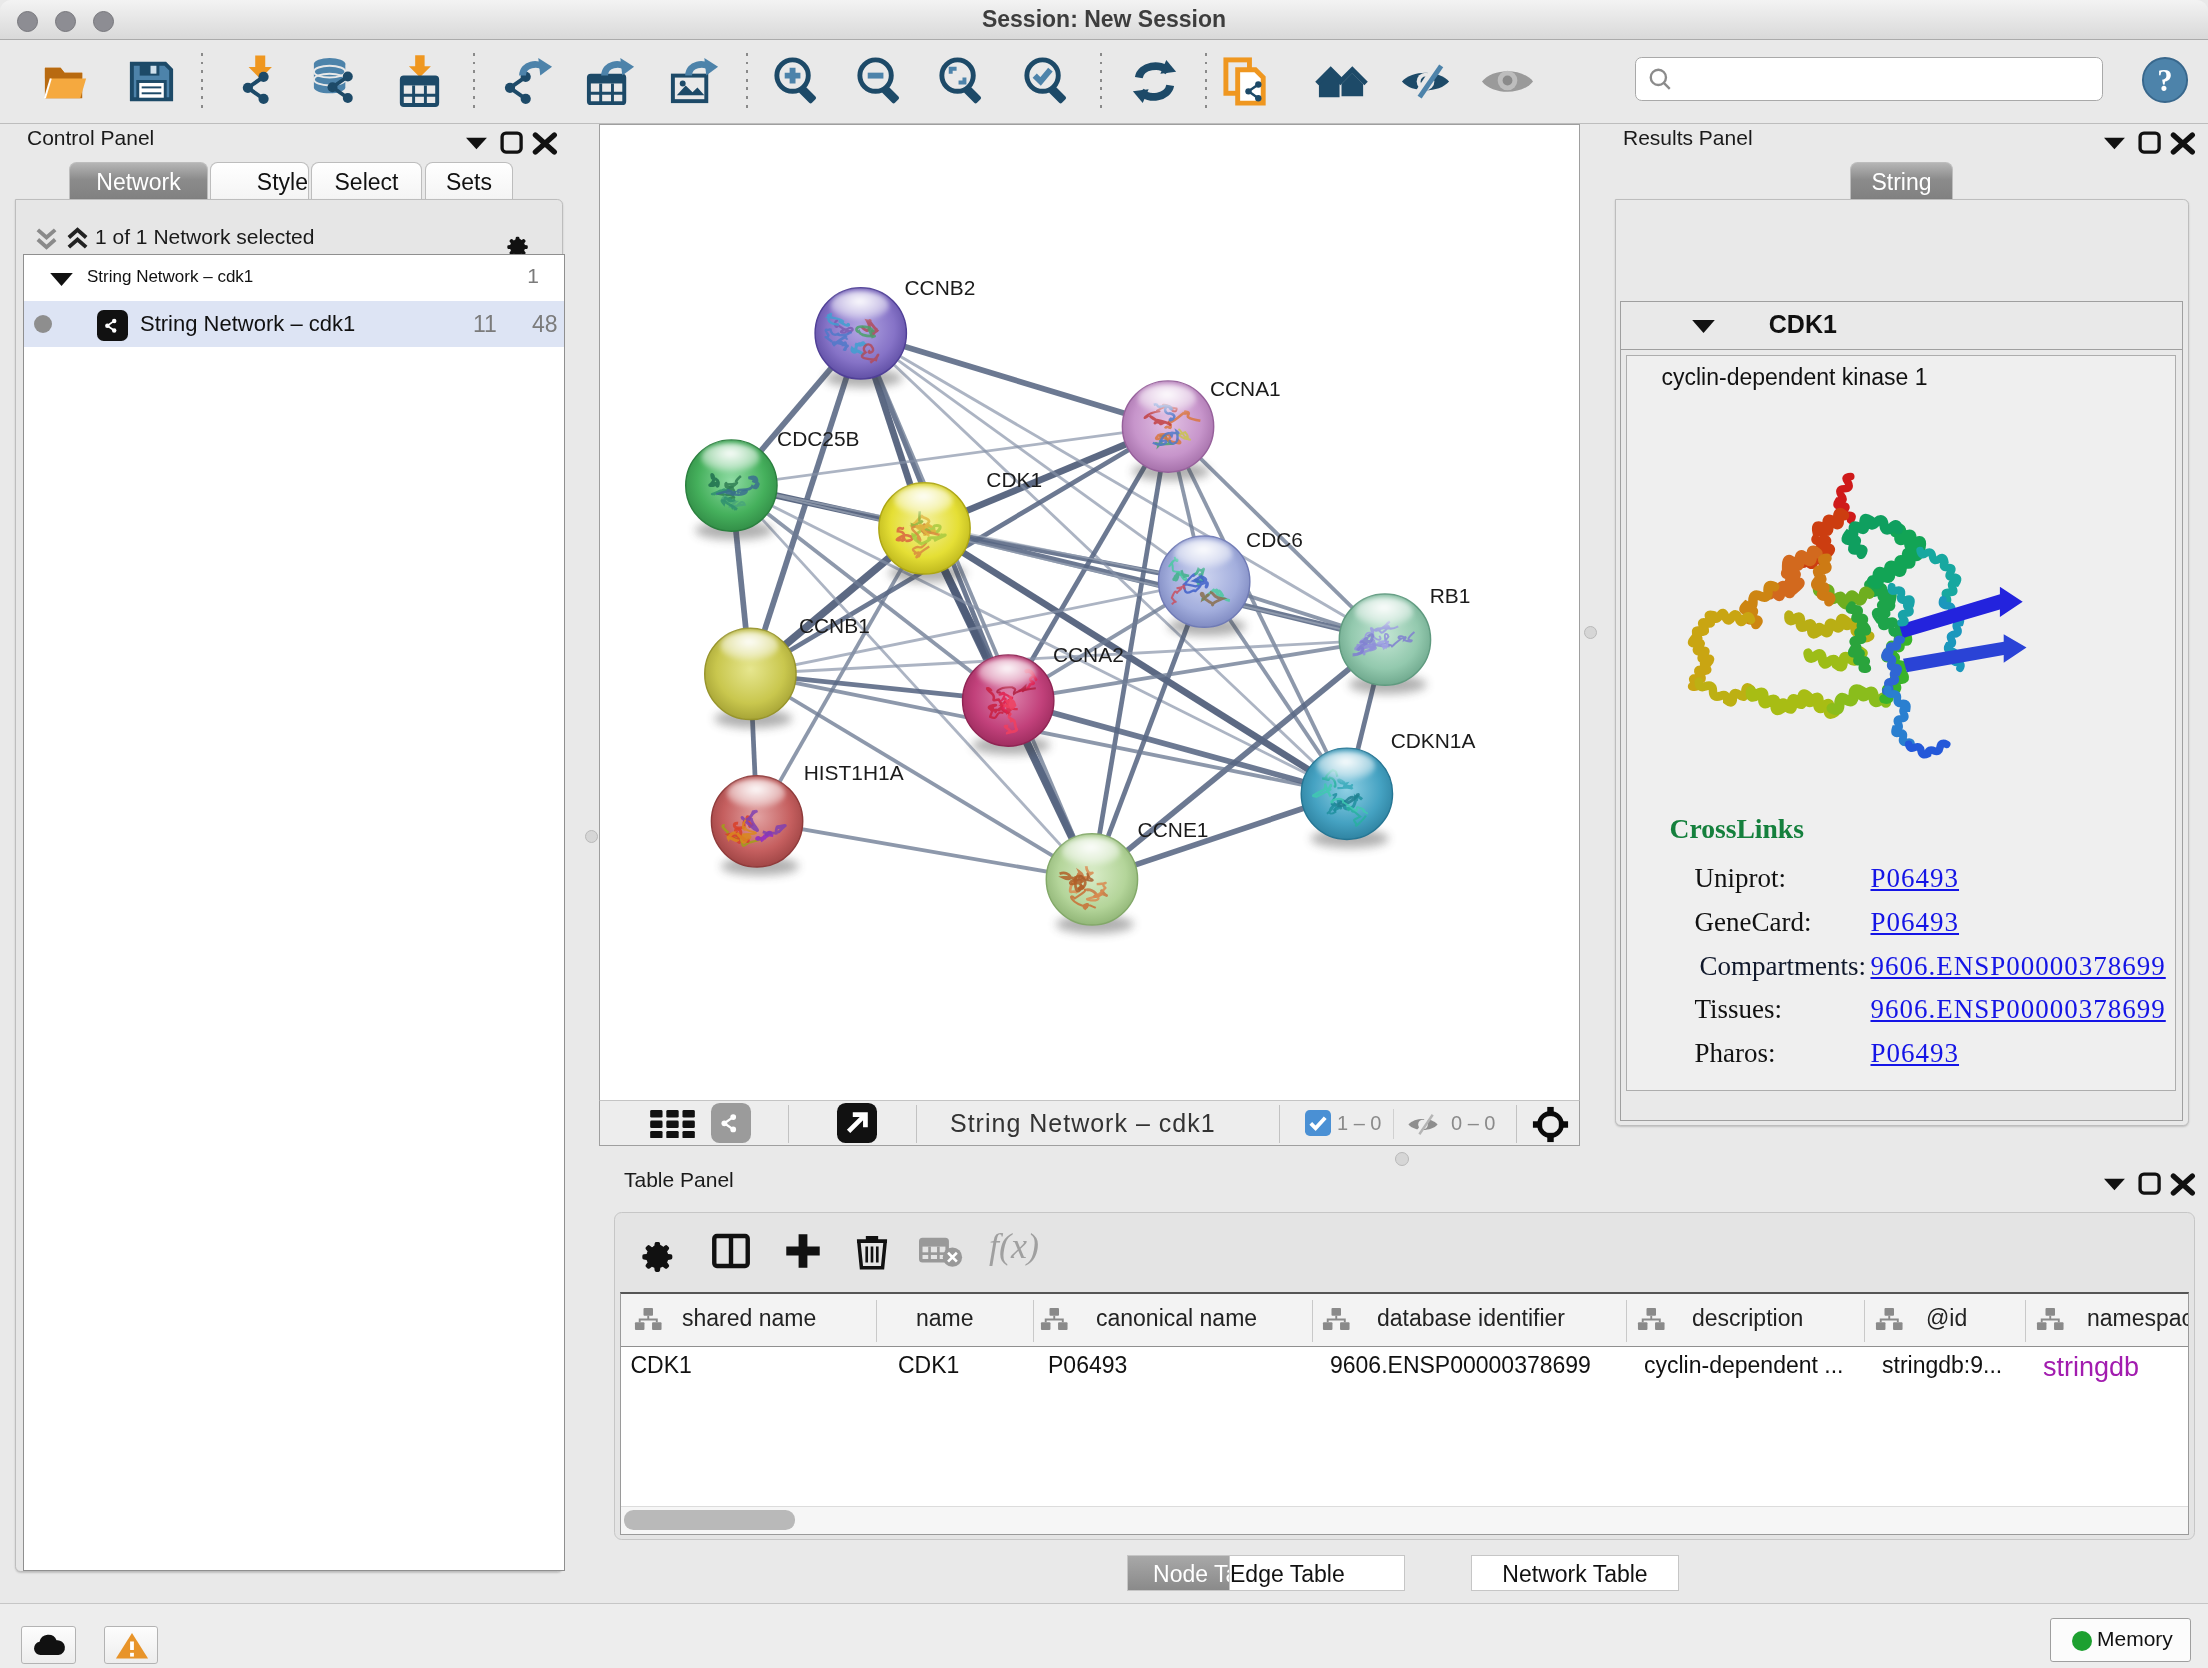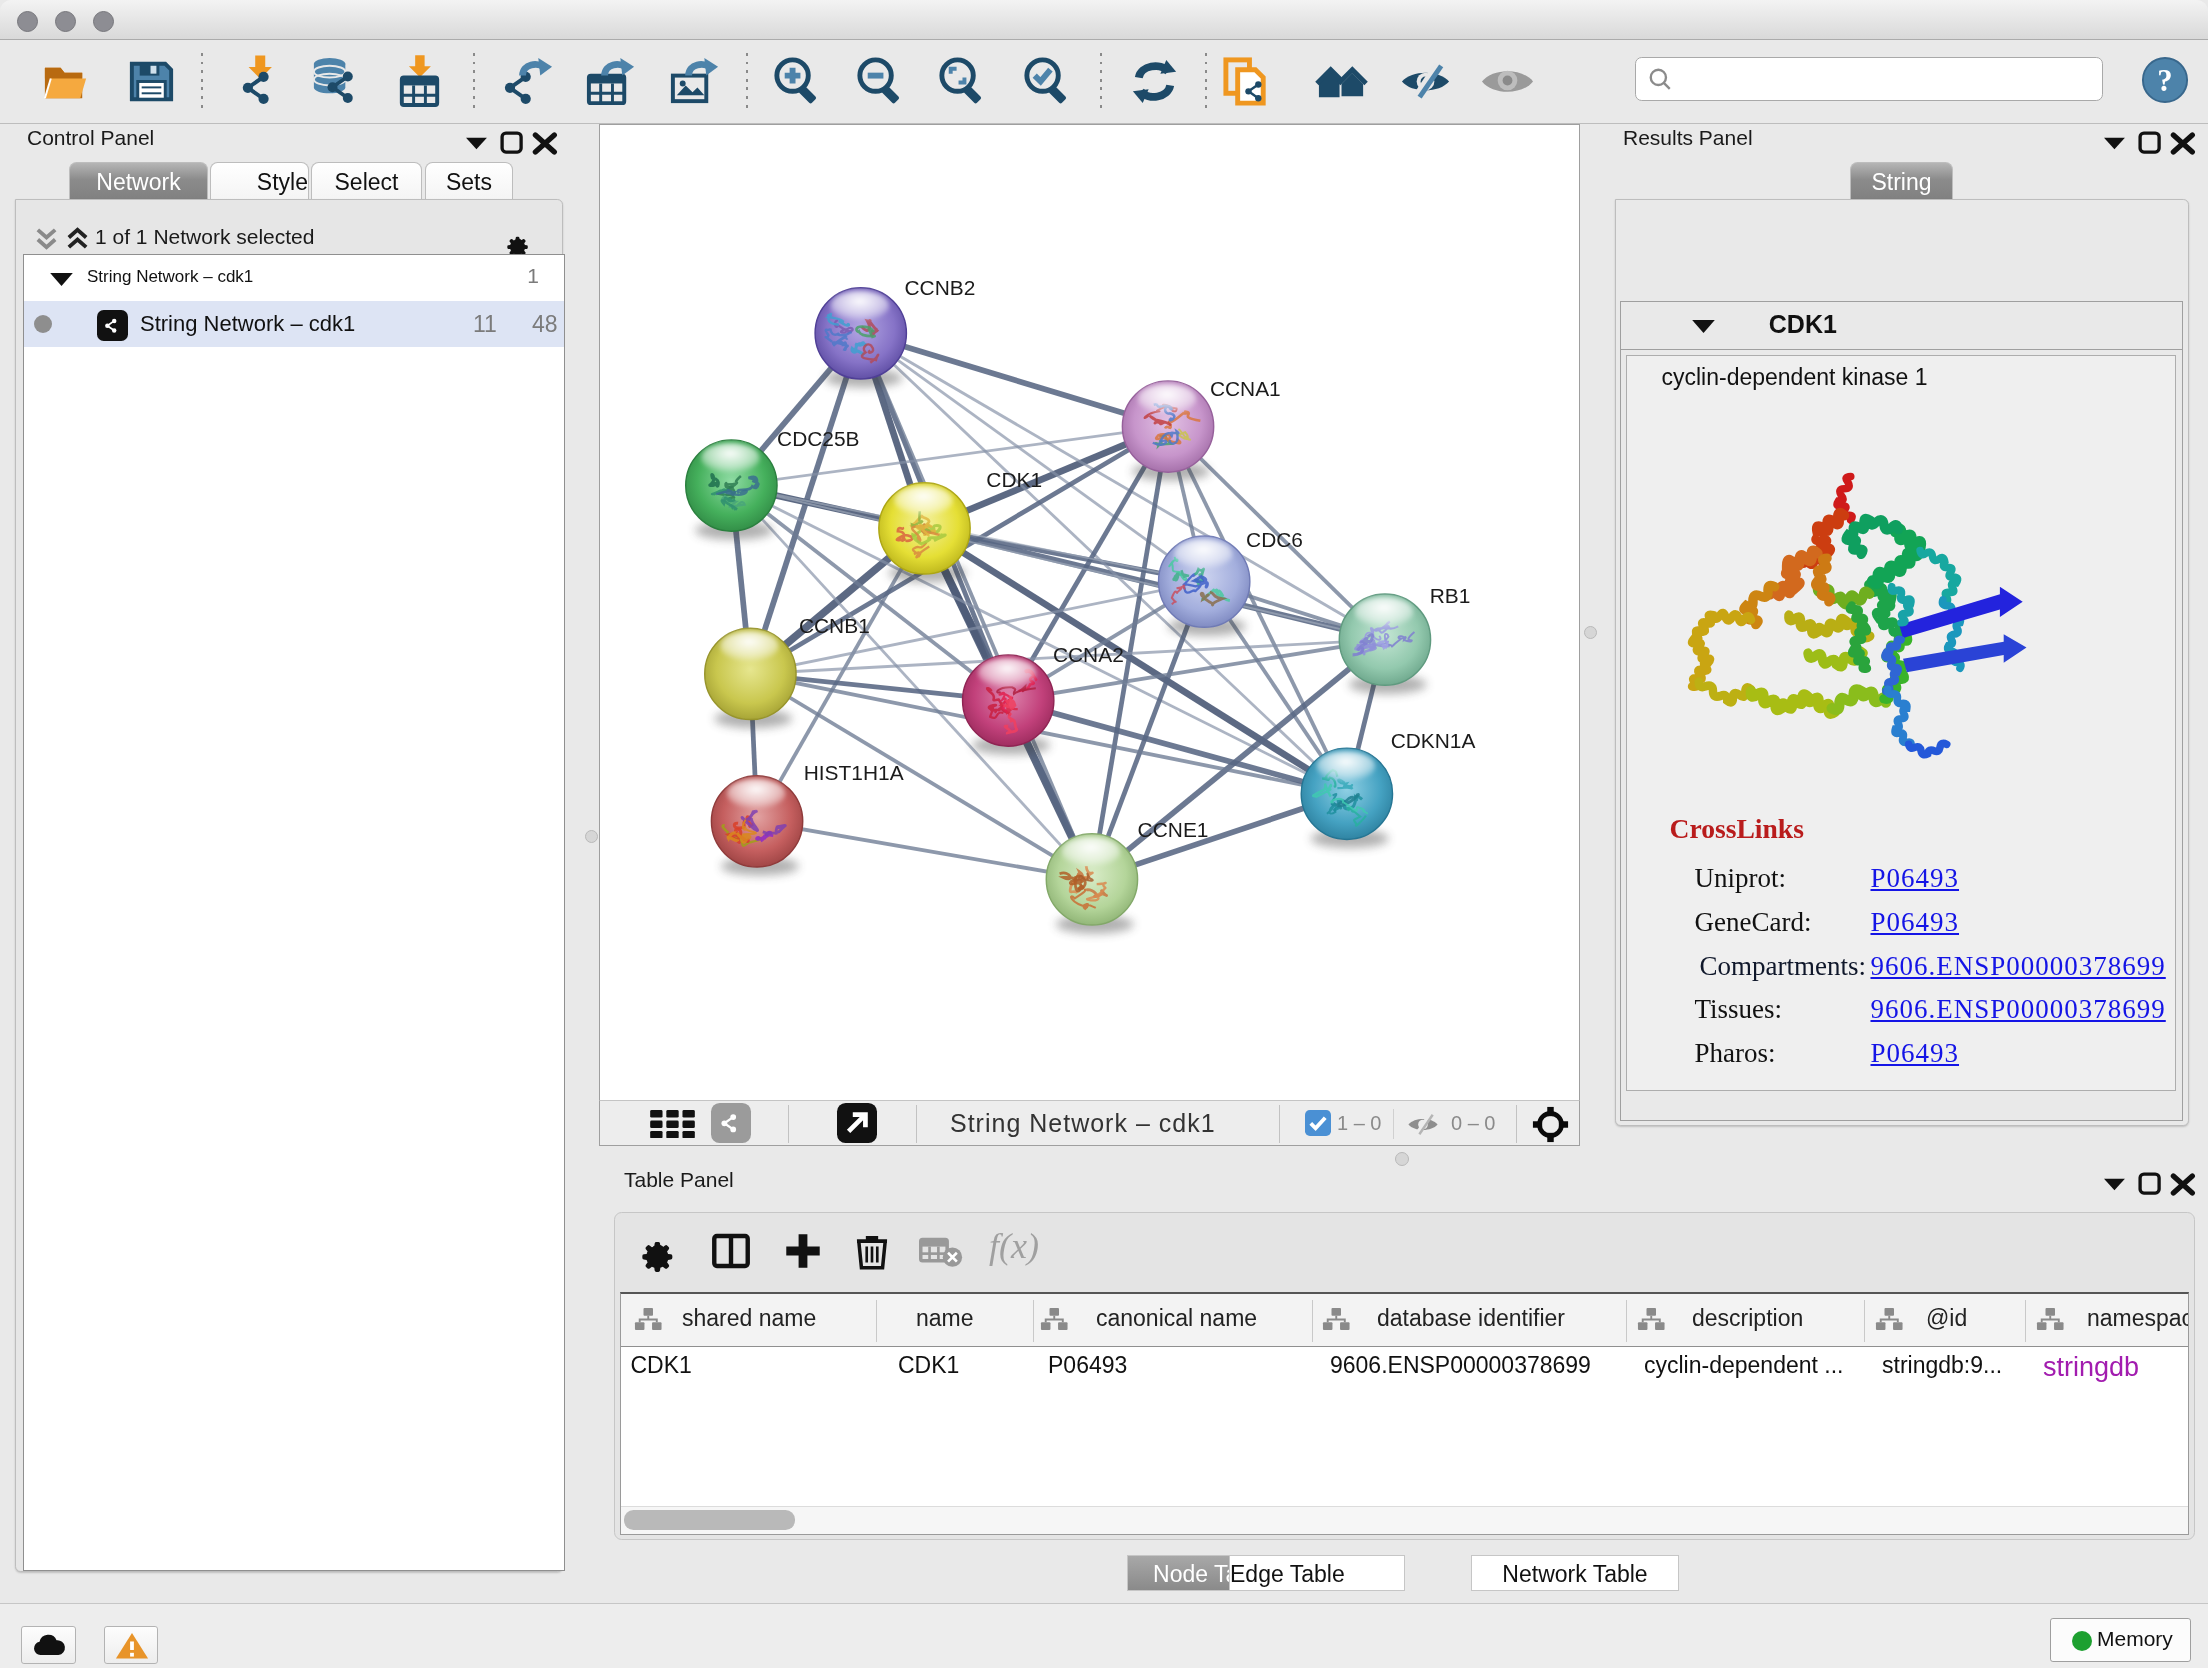--- a/index.html
+++ b/index.html
@@ -5,20 +5,21 @@
 html,body{width:2208px;height:1668px;overflow:hidden}
 body{font-family:"Liberation Sans",sans-serif;background:#e9e9e9;position:relative}
 a{cursor:default}
 </style></head>
 <body>
 
 <div style="position:absolute;left:0;top:0;width:2208px;height:40px;background:linear-gradient(#f3f3f3,#d9d9d9);border-bottom:1px solid #ababab;border-radius:11.4px 11.4px 0 0">
  <span style="position:absolute;left:17px;top:10.5px;width:21px;height:21px;border-radius:50%;background:#8d8d93;border:1px solid #77777c"></span>
  <span style="position:absolute;left:55px;top:10.5px;width:21px;height:21px;border-radius:50%;background:#8d8d93;border:1px solid #77777c"></span>
  <span style="position:absolute;left:93px;top:10.5px;width:21px;height:21px;border-radius:50%;background:#8d8d93;border:1px solid #77777c"></span>
+ <div style="position:absolute;left:0;top:5.7px;width:100%;text-align:center;font-size:23px;font-weight:600;color:#3d3d3d">Session: New Session</div>
 </div>
 
 <div style="position:absolute;left:0;top:40px;width:2208px;height:84px;background:#e9e9e9;border-bottom:1px solid #bdbdbd"></div>
 <div style="position:absolute;left:201px;top:53px;width:1.9px;height:57px;background-image:repeating-linear-gradient(#8a8a8a 0 2.9px,transparent 2.9px 8.6px)"></div>
 <div style="position:absolute;left:473px;top:53px;width:1.9px;height:57px;background-image:repeating-linear-gradient(#8a8a8a 0 2.9px,transparent 2.9px 8.6px)"></div>
 <div style="position:absolute;left:746px;top:53px;width:1.9px;height:57px;background-image:repeating-linear-gradient(#8a8a8a 0 2.9px,transparent 2.9px 8.6px)"></div>
 <div style="position:absolute;left:1100px;top:53px;width:1.9px;height:57px;background-image:repeating-linear-gradient(#8a8a8a 0 2.9px,transparent 2.9px 8.6px)"></div>
 <div style="position:absolute;left:1205px;top:53px;width:1.9px;height:57px;background-image:repeating-linear-gradient(#8a8a8a 0 2.9px,transparent 2.9px 8.6px)"></div>
 <svg style="position:absolute;left:39px;top:54px" width="55" height="55" viewBox="0 0 56 56">
     <path d="M6 14h16l4 5h18v6H6z" fill="#d97c10"></path>
@@ -555,21 +556,21 @@
           <path d="M238 186 Q233 184 234 190 Q235 195 230 193 Q225 191 226 196 Q227 202 222 200 Q219 205 225 205 Q231 205 228 210 Q225 215 231 215 Q237 215 234 220 Q228 220 231 225 Q234 230 228 230 Q222 230 225 235 Q228 240 222 240" fill="none" stroke="#2f66d4" stroke-width="8" stroke-linecap="round"></path>
           <path d="M224 238 Q223 244 229 243 Q235 242 234 248 Q233 254 239 253 Q245 252 244 258 Q238 258 241 264 Q244 269 238 269 Q232 269 235 274 Q238 280 232 280 Q230 286 236 284 Q242 283 240 289 Q238 295 244 294 Q250 292 248 298" fill="none" stroke="#2a7fd0" stroke-width="8" stroke-linecap="round"></path>
           <path d="M246 296 Q247 302 253 299 Q258 297 259 303 Q260 309 266 306 Q267 300 273 303 Q278 305 279 299 Q280 293 286 296" fill="none" stroke="#2458d9" stroke-width="8" stroke-linecap="round"></path>
           <path d="M120 160 Q119 169 126 164 Q133 159 132 167 Q131 176 138 171 Q145 166 144 174 Q143 183 150 178 Q150 169 156 176 Q162 182 162 173 Q162 165 168 171 Q174 177 174 168 Q174 160 180 166 Q178 174 185 169 Q192 164 190 172 Q188 181 195 176 Q202 170 200 179 Q198 187 205 182" fill="none" stroke="#b9ae14" stroke-width="10" stroke-linecap="round"></path>
           <path d="M140 200 Q141 209 148 203 Q154 197 155 206 Q156 215 162 209 Q169 203 170 212 Q177 218 177 209 Q177 200 184 206 Q191 212 191 203 Q191 194 198 200" fill="none" stroke="#9dbd17" stroke-width="10" stroke-linecap="round"></path>
           <path d="M150 130 Q149 139 156 134 Q164 129 163 138 Q162 147 170 142 Q177 137 176 146 Q182 153 183 144 Q185 135 190 142 Q196 149 198 140 Q199 131 205 138" fill="none" stroke="#6fae1f" stroke-width="10" stroke-linecap="round"></path>
           <path d="M186 150 Q181 156 189 154 Q196 153 192 159 Q187 165 194 163 Q202 162 197 168 Q193 174 200 172 Q205 178 198 177 Q190 176 195 182 Q200 187 193 186 Q185 186 190 191 Q195 197 188 196 Q184 202 191 200 Q198 198 194 204 Q189 210 196 208 Q204 206 199 212 Q195 218 202 216" fill="none" stroke="#2aa43c" stroke-width="9" stroke-linecap="round"></path>
           <path d="M160 100 Q152 100 158 106 Q163 112 155 112 Q147 112 152 118 Q158 124 150 124 Q145 130 153 130 Q161 129 156 135 Q151 141 159 140 Q167 140 162 146" fill="none" stroke="#cd7a14" stroke-width="10" stroke-linecap="round"></path>
           <path d="M228 130 Q226 137 233 134 Q240 132 238 139 Q236 146 243 144 Q250 141 248 148 Q241 148 246 153 Q250 158 243 158 Q236 158 240 163 Q245 168 238 168" fill="none" stroke="#18a3a8" stroke-width="8" stroke-linecap="round"></path>
         </svg>
-      <div style="position:absolute;left:42px;top:457px;font-size:27.6px;font-weight:bold;color:#b91c1c">CrossLinks</div>
+      <div style="position:absolute;left:42px;top:457px;font-size:27.6px;font-weight:bold;color:#15803d">CrossLinks</div>
       <div style="position:absolute;left:67px;top:507px;font-size:27px;color:#111">Uniprot:</div>
         <a style="position:absolute;left:243px;top:507px;font-size:27px;letter-spacing:1px;color:#1414e6;text-decoration:underline">P06493</a>
       <div style="position:absolute;left:67px;top:551px;font-size:27px;color:#111">GeneCard:</div>
         <a style="position:absolute;left:243px;top:551px;font-size:27px;letter-spacing:1px;color:#1414e6;text-decoration:underline">P06493</a>
       <div style="position:absolute;left:72px;top:595px;font-size:27px;color:#0f172a">Compartments:</div>
         <a style="position:absolute;left:243px;top:595px;font-size:27px;letter-spacing:1px;color:#1414e6;text-decoration:underline">9606.ENSP00000378699</a>
       <div style="position:absolute;left:67px;top:638px;font-size:27px;color:#111">Tissues:</div>
         <a style="position:absolute;left:243px;top:638px;font-size:27px;letter-spacing:1px;color:#1414e6;text-decoration:underline">9606.ENSP00000378699</a>
       <div style="position:absolute;left:67px;top:682px;font-size:27px;color:#111">Pharos:</div>
         <a style="position:absolute;left:243px;top:682px;font-size:27px;letter-spacing:1px;color:#1414e6;text-decoration:underline">P06493</a>

